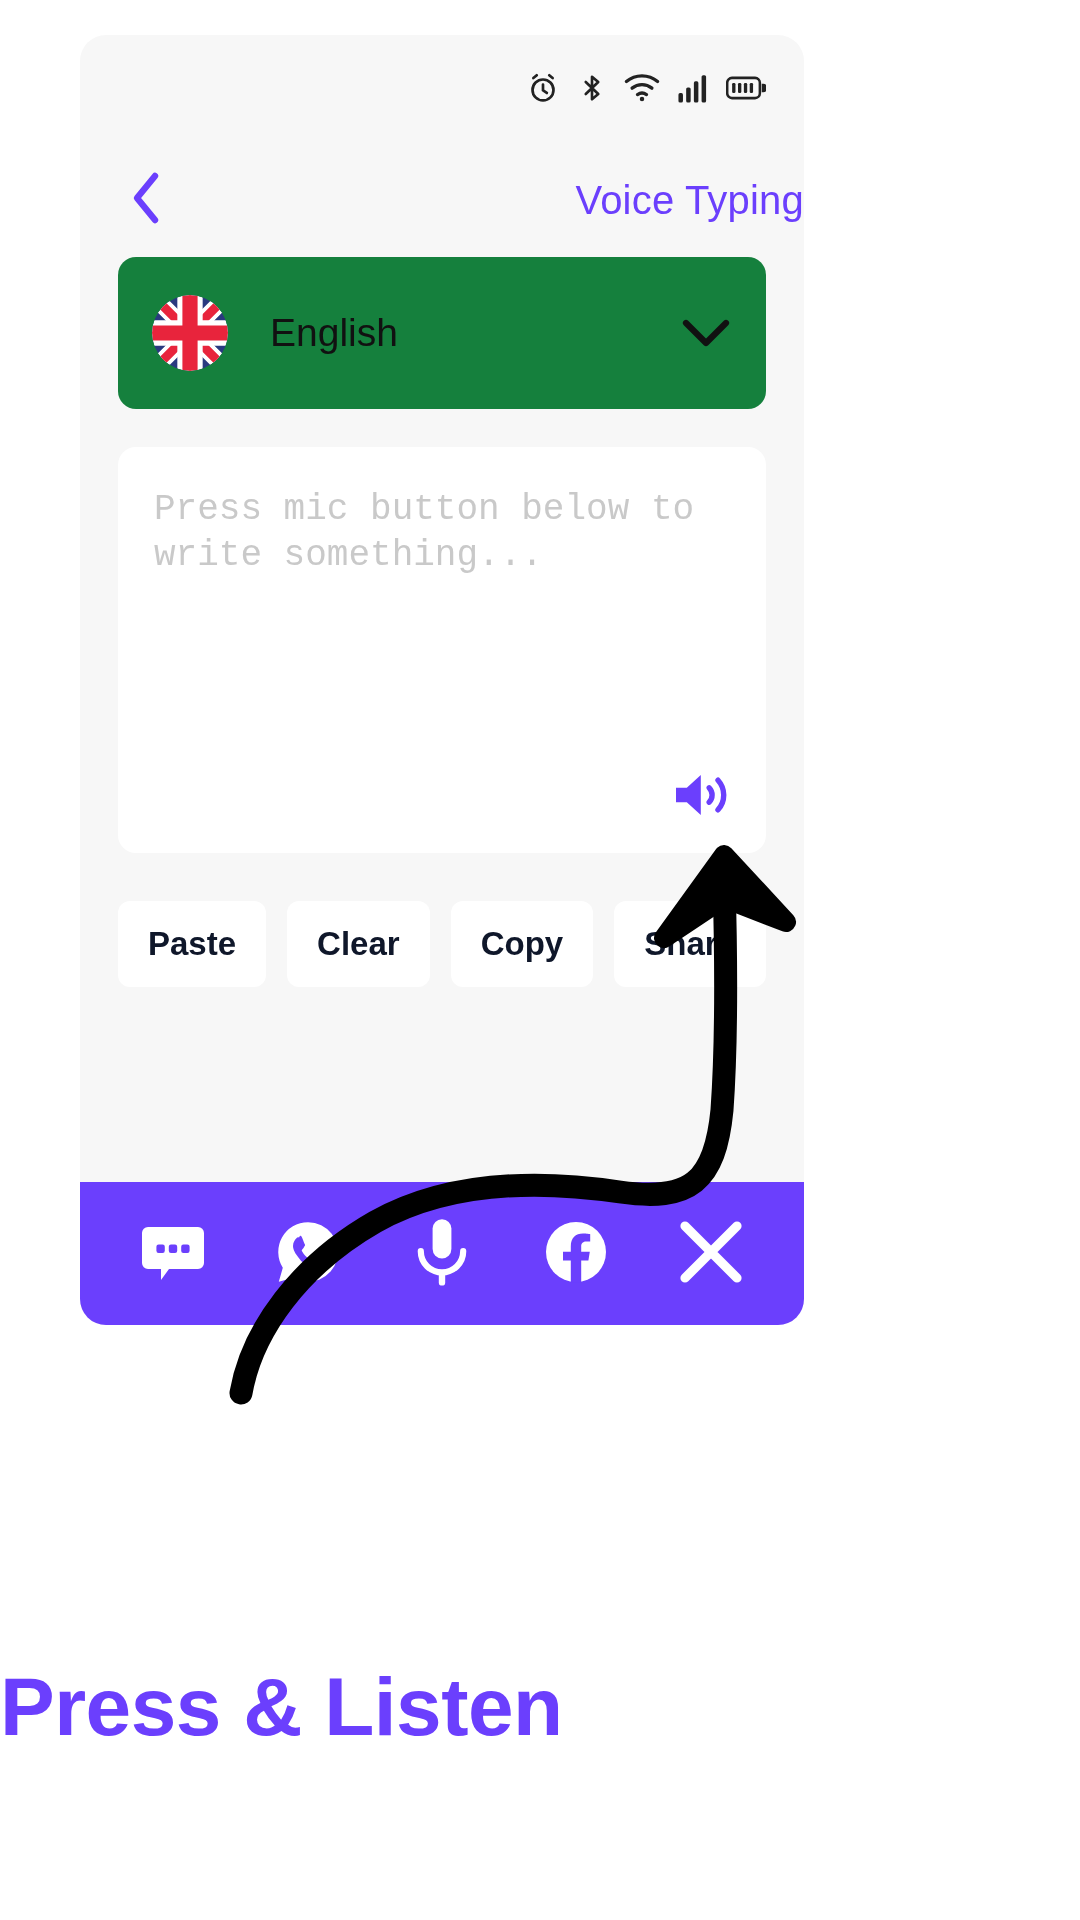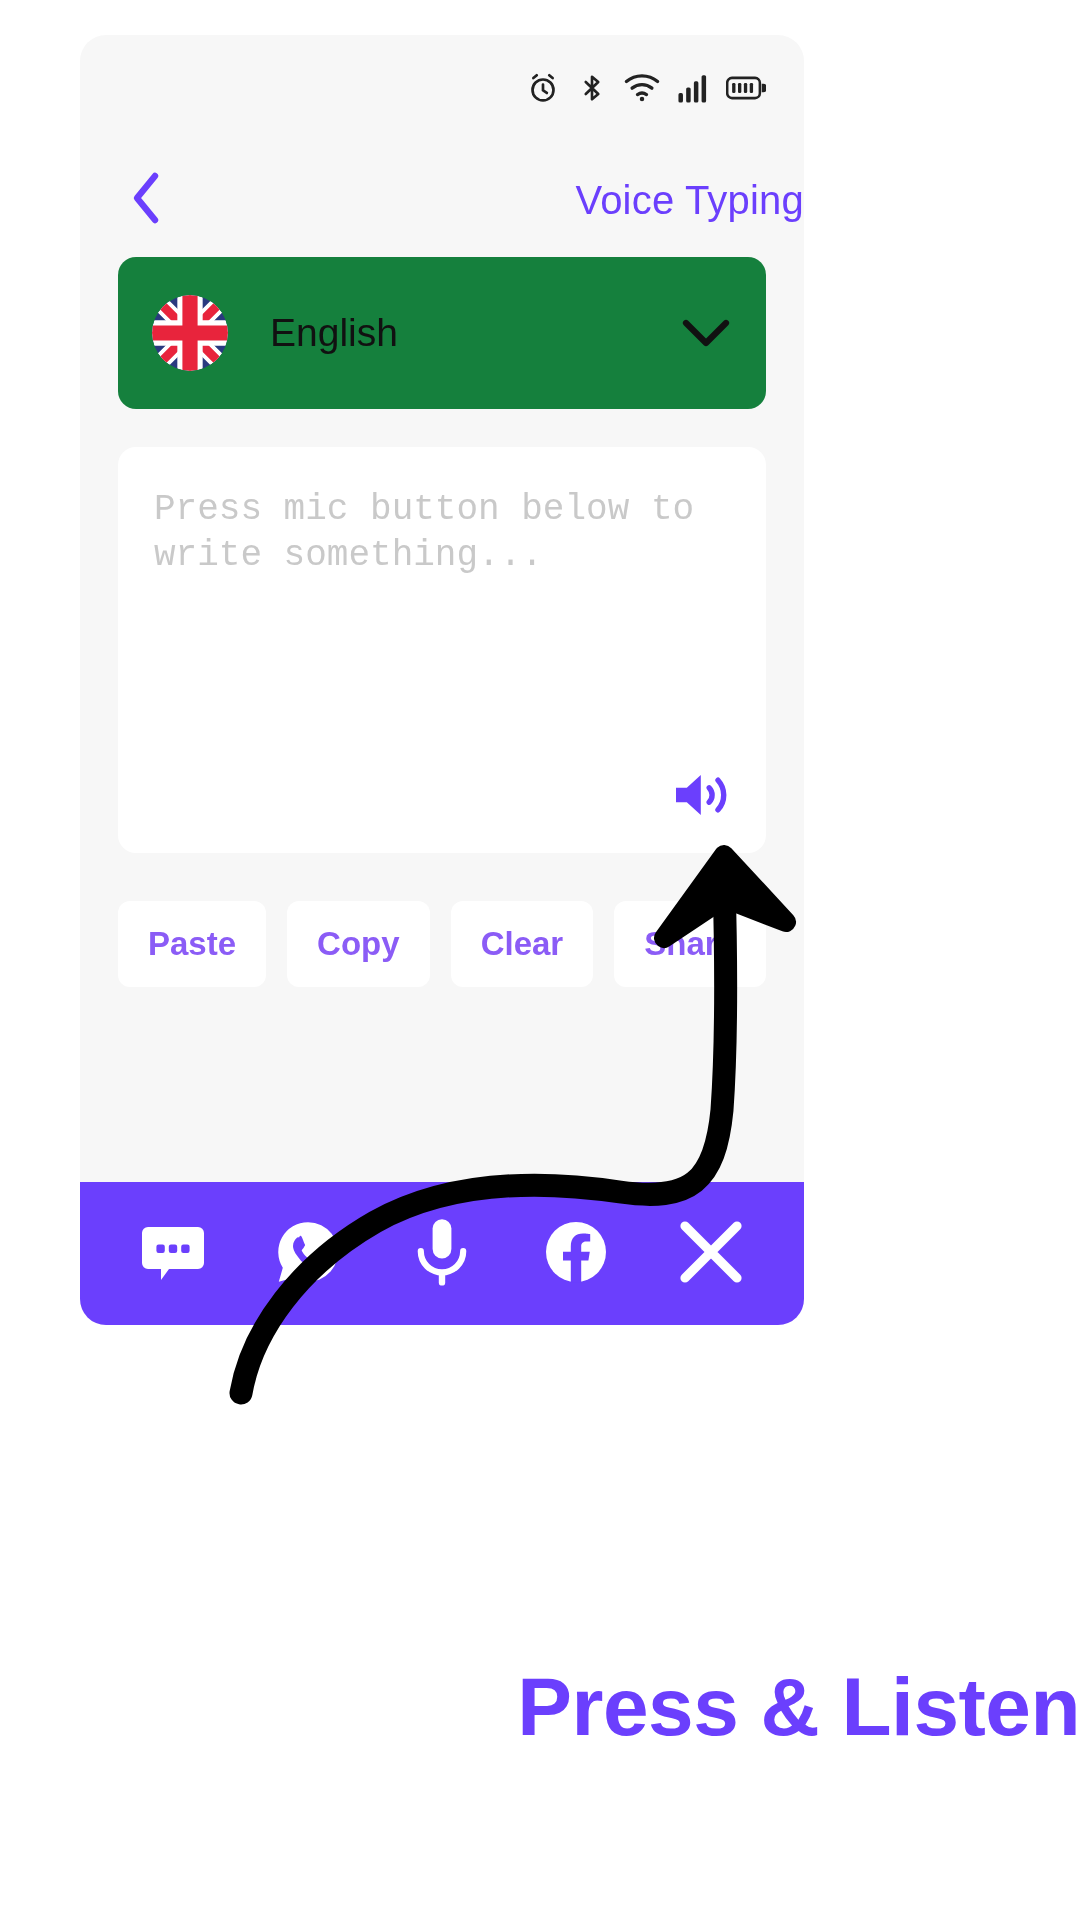--- a/index.html
+++ b/index.html
@@ -85,21 +85,21 @@
   
   .actions {
     position:absolute; left:38px; top:866px;
     width:648px; height:86px;
     display:flex; justify-content:space-between; align-items:center;
   }
   .act-btn {
     height:86px; background:#ffffff; border-radius:12px;
     display:flex; align-items:center; justify-content:center;
     padding:0 30px;
-    font-size:33px; font-weight:bold; color:#8b5cf6;
+    font-size:33px; font-weight:bold; color:#0f172a;
     cursor:pointer; border:none;
     font-family:"Liberation Sans", sans-serif;
     white-space:nowrap;
   }
 
   
   .bottomnav {
     position:absolute; left:0; bottom:0; width:100%; height:143px;
     background:#6B3FFD;
     display:flex; align-items:center; justify-content:space-around;
@@ -114,21 +114,21 @@
   
   .arrow-layer {
     position:absolute; left:0; top:0;
     width:1080px; height:1920px;
     pointer-events:none;
   }
 
   
   .caption {
     position:absolute; left:0; top:1660px; width:1080px;
-    text-align:right;
+    text-align:left;
     font-size:82px; font-weight:bold; color:#6B3FFD;
     letter-spacing:-0.5px;
   }
 </style>
 </head>
 <body>
 
 <div id="stage">
 
   <div class="phone">
@@ -223,22 +223,22 @@
         <svg width="62" height="56" viewBox="0 0 31 28">
           <path d="M3 10.4 H8.4 L15.4 4.0 V24.0 L8.4 17.6 H3 Z" fill="#6B3FFD"></path>
           <path d="M19.6 10.4 a5.2 5.2 0 0 1 0 7.2" fill="none" stroke="#6B3FFD" stroke-width="2.7" stroke-linecap="round"></path>
           <path d="M24.0 6.6 a11.0 11.0 0 0 1 0 14.8" fill="none" stroke="#6B3FFD" stroke-width="2.7" stroke-linecap="round"></path>
         </svg>
       </div>
     </div>
 
     <div class="actions">
       <button class="act-btn">Paste</button>
+      <button class="act-btn">Clear</button>
       <button class="act-btn">Copy</button>
-      <button class="act-btn">Clear</button>
       <button class="act-btn">Share</button>
     </div>
 
     <div class="bottomnav">
 
       <div class="nav-item">
         <span>
           <svg width="66" height="62" viewBox="0 0 33 31">
             <path d="M4 3 H29 a3 3 0 0 1 3 3 V21 a3 3 0 0 1 -3 3 H14.5 L10.5 29.5 V24 H4 a3 3 0 0 1 -3 -3 V6 a3 3 0 0 1 3 -3 Z" fill="#ffffff"></path>
             <rect x="8.2" y="11.8" width="4.2" height="4.2" rx="1.1" fill="#6B3FFD"></rect>

